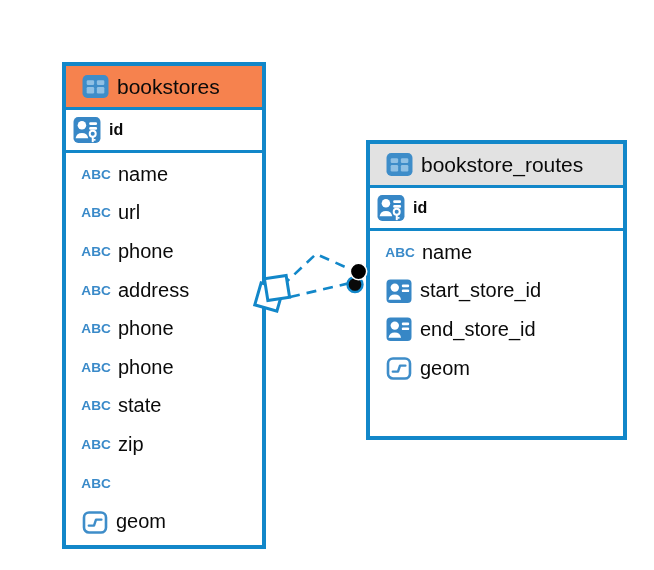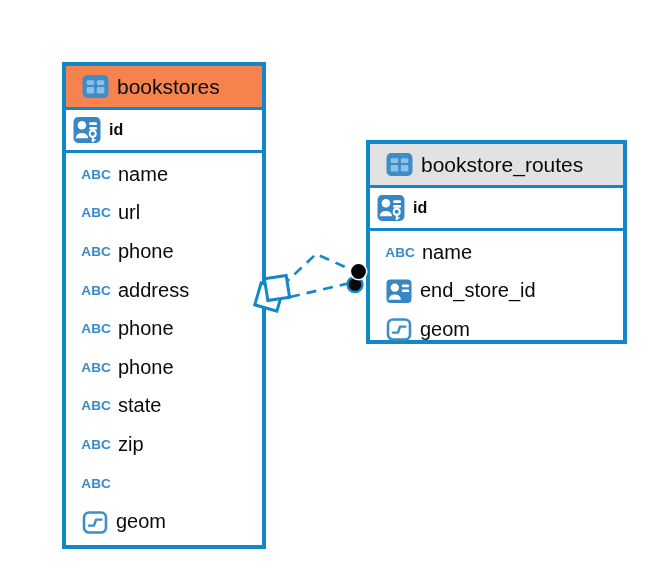--- a/index.html
+++ b/index.html
@@ -16,21 +16,21 @@
     overflow: hidden;
   }
   .er-table {
     position: absolute;
     background: #ffffff;
     border: 4px solid #1287c9;
     display: flex;
     flex-direction: column;
   }
   .er-table.left  { left: 62px;  top: 62px;  width: 204px; height: 487px; }
-  .er-table.right { left: 366px; top: 140px; width: 261px; height: 204px; }
+  .er-table.right { left: 366px; top: 140px; width: 261px; height: 300px; }
   .tbl-header {
     display: flex;
     align-items: center;
     gap: 8px;
     padding: 0 16px;
     height: 44px;
     flex: 0 0 44px;
     border-bottom: 3px solid #1287c9;
     font-size: 21px;
   }
@@ -183,20 +183,26 @@
     <div class="pk-row">
       <svg class="icon" width="28" height="28">
           <use href="#sym-person-key"></use>
         </svg>
       <span>id</span>
     </div>
     <div class="fields">
       <div class="field-row">
         <span class="abc-icon">ABC</span>
         <span>name</span>
+      </div>
+      <div class="field-row">
+        <svg class="icon" width="26" height="26">
+            <use href="#sym-person"></use>
+          </svg>
+        <span>start_store_id</span>
       </div>
       <div class="field-row">
         <svg class="icon" width="26" height="26">
             <use href="#sym-person"></use>
           </svg>
         <span>end_store_id</span>
       </div>
       <div class="field-row">
         <svg class="icon" width="26" height="26">
             <use href="#sym-geom"></use>

